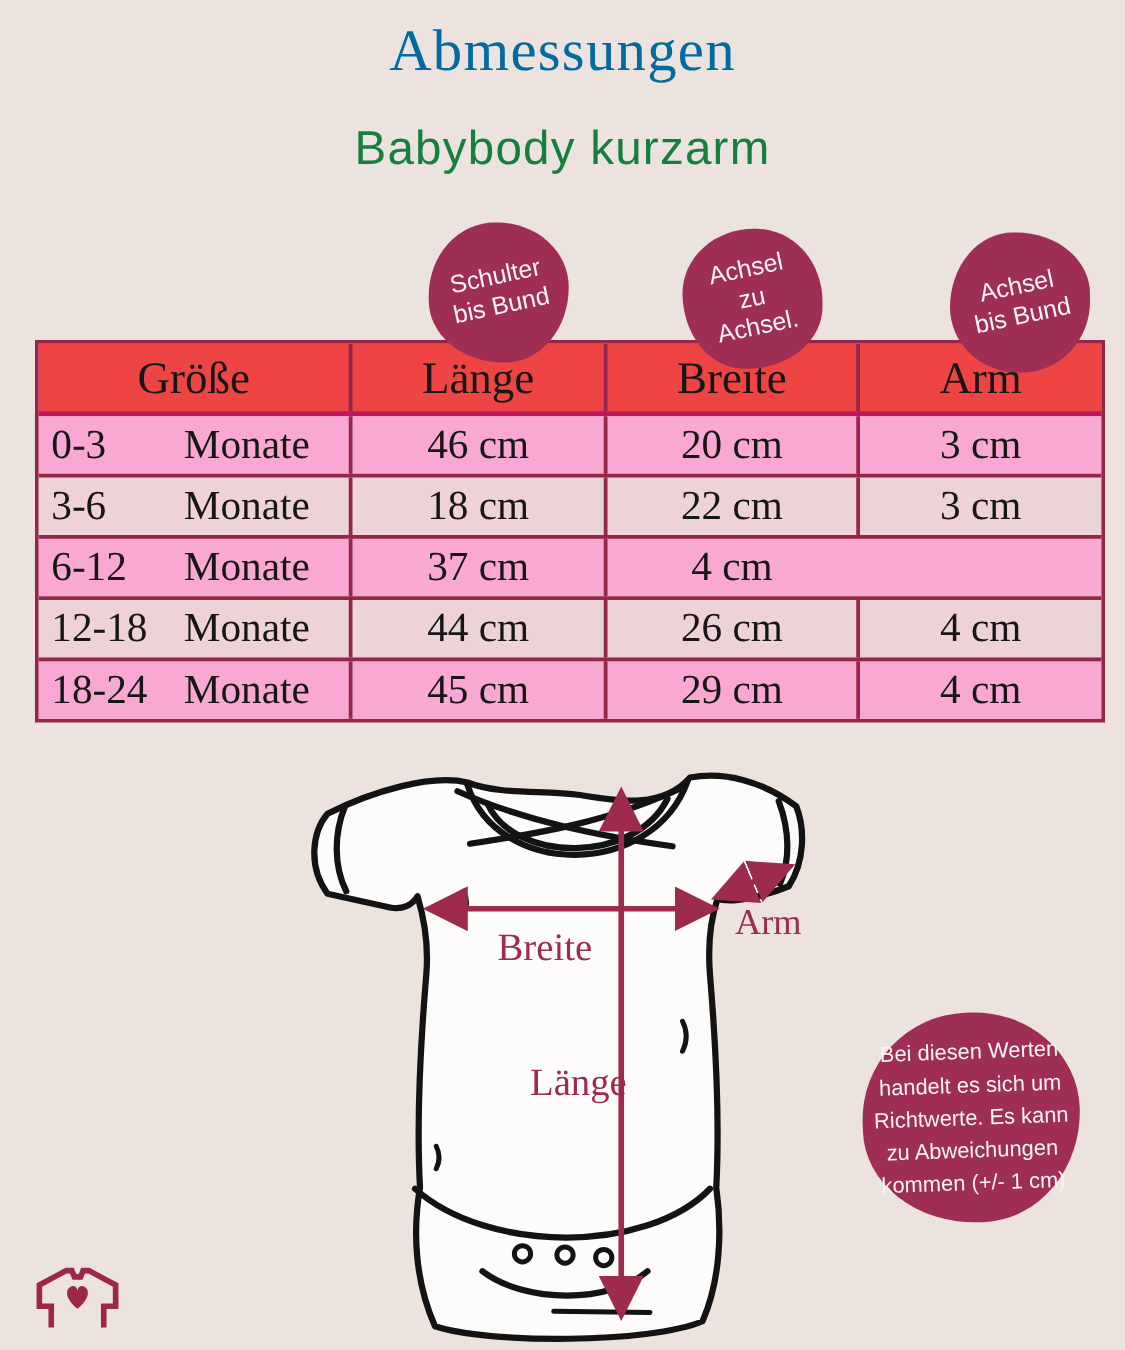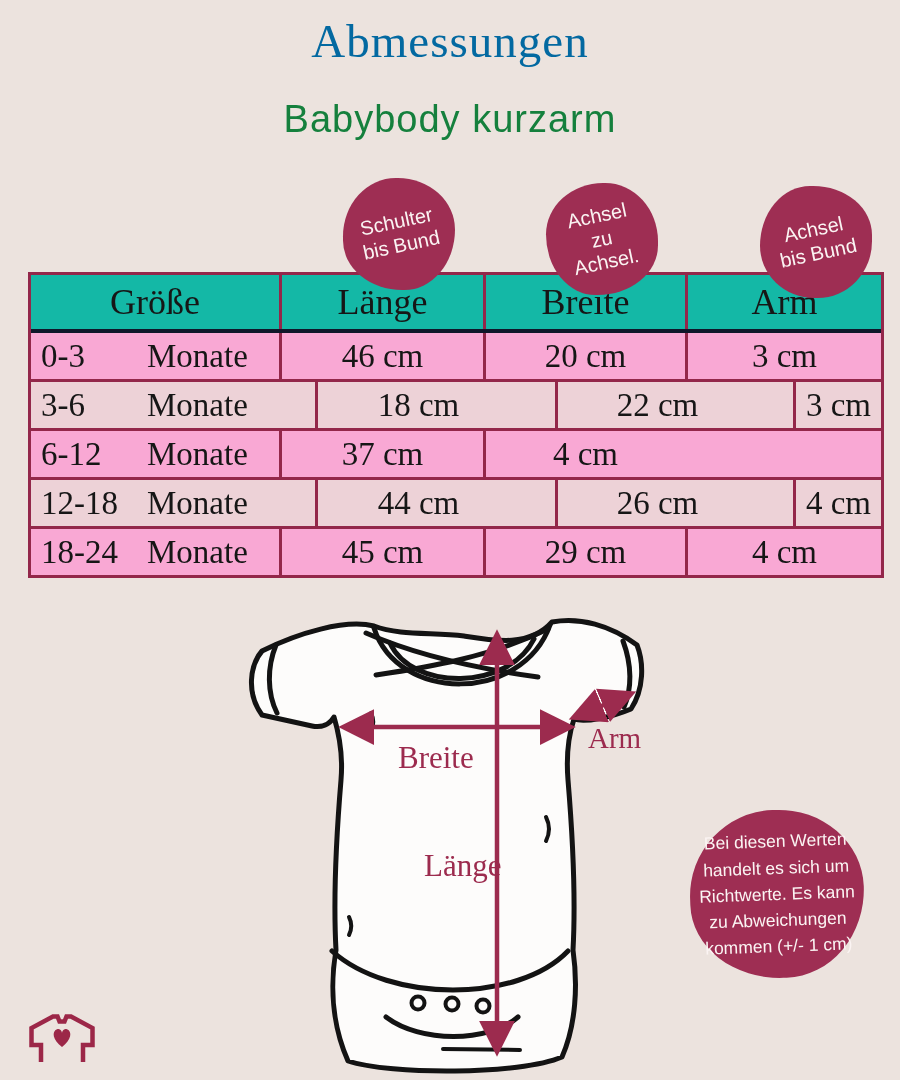--- a/index.html
+++ b/index.html
@@ -41,25 +41,25 @@
     transform:rotate(-2deg);
   }
   .stamp.note .txt{transform:rotate(0deg);line-height:1.5;}
 
   
   .sizetable{
     left:28px;top:272px;width:856px;box-sizing:border-box;
     border:3px solid #93274a;z-index:2;
   }
   .trow{display:grid;grid-template-columns:248px 204px 202px 1fr;}
-  .trow.head{height:54px;border-bottom:4px solid #0f172a;background:#14b8a6;}
+  .trow.head{height:54px;border-bottom:4px solid #be185d;background:#ef4444;}
   .trow.data{height:46px;}
   .trow.data + .trow.data{border-top:3px solid #93274a;}
   .trow.data.light{background:#f9a8d4;}
-  .trow.data.dark{background:#edd2d7;gap:36px;}
+  .trow.data.dark{background:#edd2d7;}
   .tcell{
     box-sizing:border-box;display:flex;align-items:center;justify-content:center;
     font-size:33px;overflow:hidden;white-space:nowrap;
   }
   .tcell + .tcell{border-left:3px solid #93274a;}
   .trow.head .tcell{font-size:36px;}
   .tcell.size{justify-content:flex-start;padding-left:10px;}
   .tcell.size .range{display:inline-block;width:106px;}
 
   

